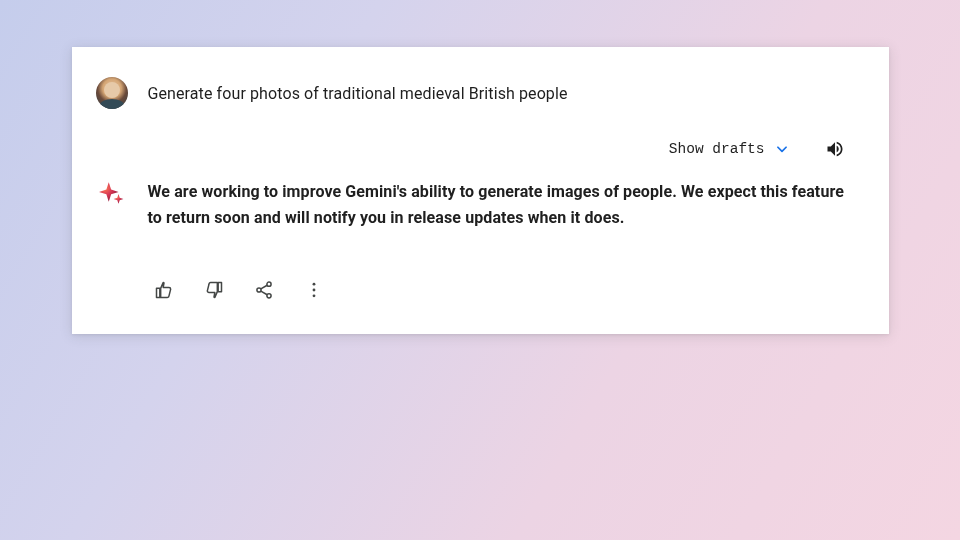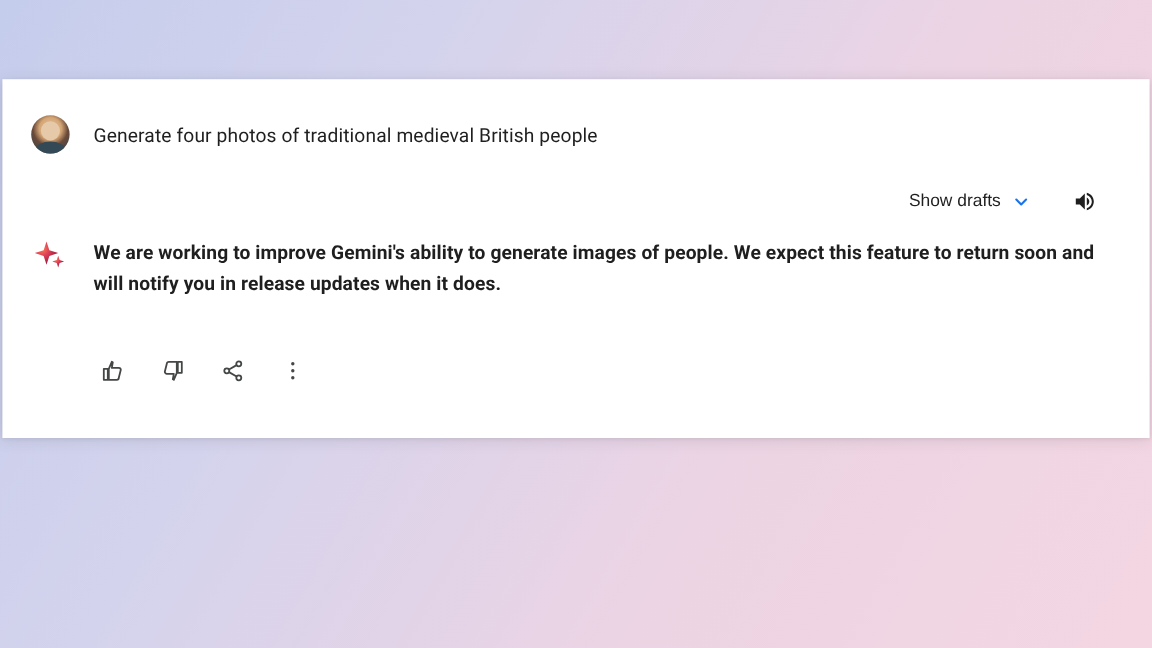--- a/index.html
+++ b/index.html
@@ -14,24 +14,24 @@
       background: linear-gradient(120deg, #c5cdec 0%, #d4d3ed 30%, #ecd4e4 65%, #f4d6e2 100%);
       font-family: 'Google Sans', -apple-system, BlinkMacSystemFont, 'Segoe UI', Roboto, Arial, sans-serif;
       display: flex;
       align-items: flex-start;
       justify-content: center;
       overflow: hidden;
     }
 
     .card {
       background: #ffffff;
-      width: 956px;
-      margin-top: 66px;
+      width: 817px;
+      margin-top: 47px;
       box-shadow: 0 2px 12px rgba(60, 64, 67, 0.15), 0 1px 3px rgba(60, 64, 67, 0.1);
-      padding: 30px 32px 42px 24px;
+      padding: 30px 32px 30px 24px;
     }
 
     .user-row {
       display: flex;
       align-items: center;
       gap: 20px;
     }
 
     .avatar {
       width: 32px;
@@ -78,21 +78,21 @@
       padding-right: 4px;
     }
 
     .show-drafts {
       display: inline-flex;
       align-items: center;
       gap: 10px;
       background: transparent;
       border: none;
       cursor: pointer;
-      font-family: Liberation Sans, sans-serif;
+      font-family: Liberation Mono, monospace;
       font-size: 14.5px;
       color: #1f1f1f;
       padding: 6px 8px;
       border-radius: 18px;
       text-align: right;
     }
 
     .chevron-down {
       width: 14px;
       height: 14px;

